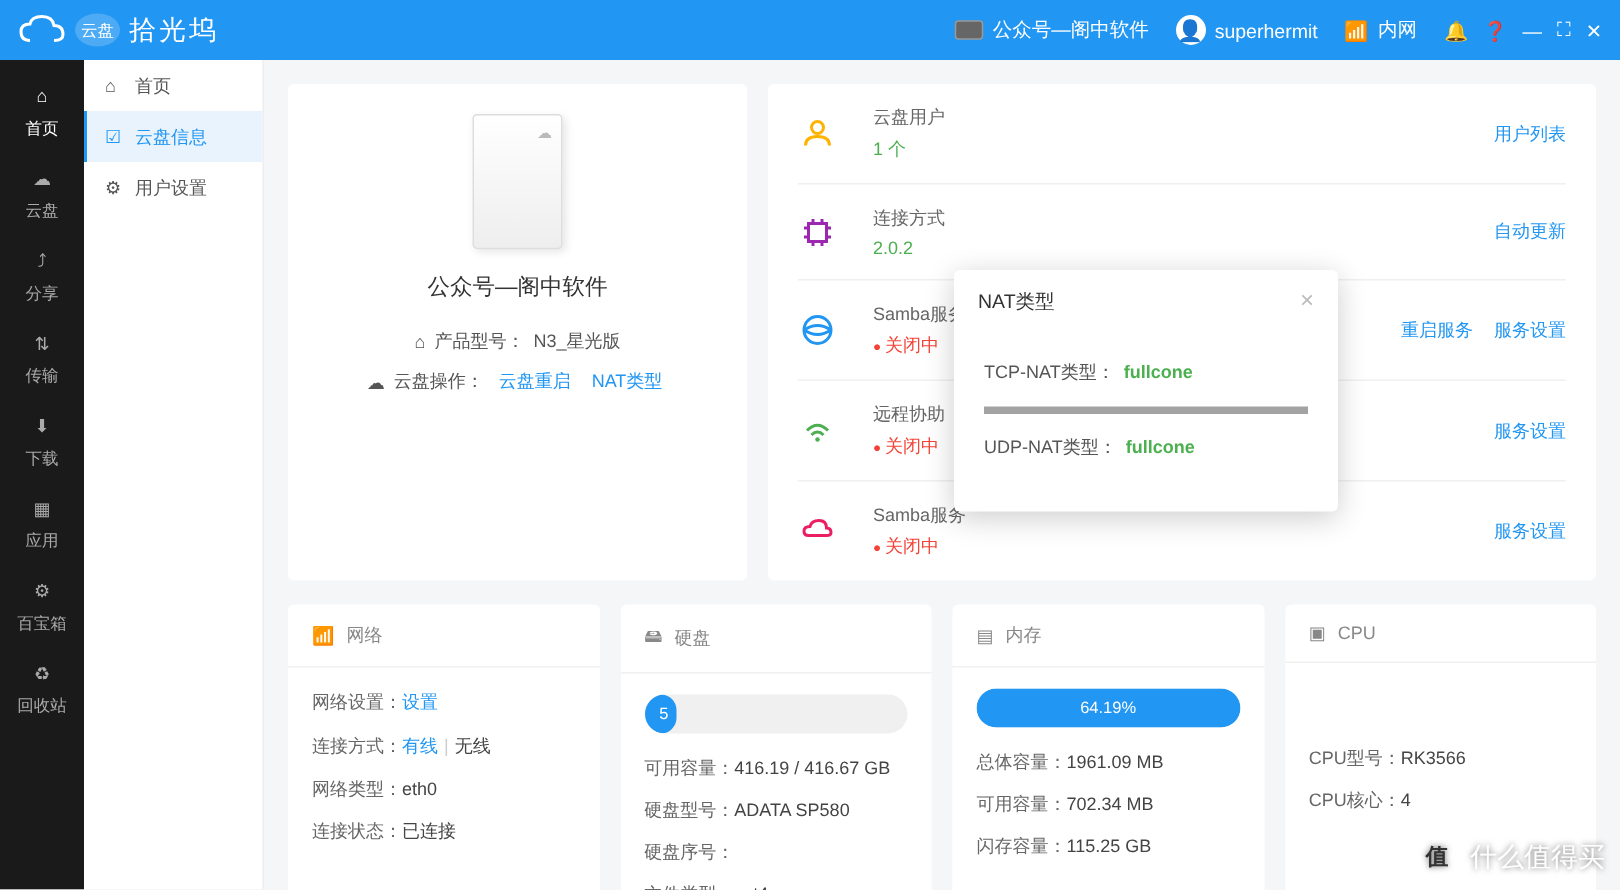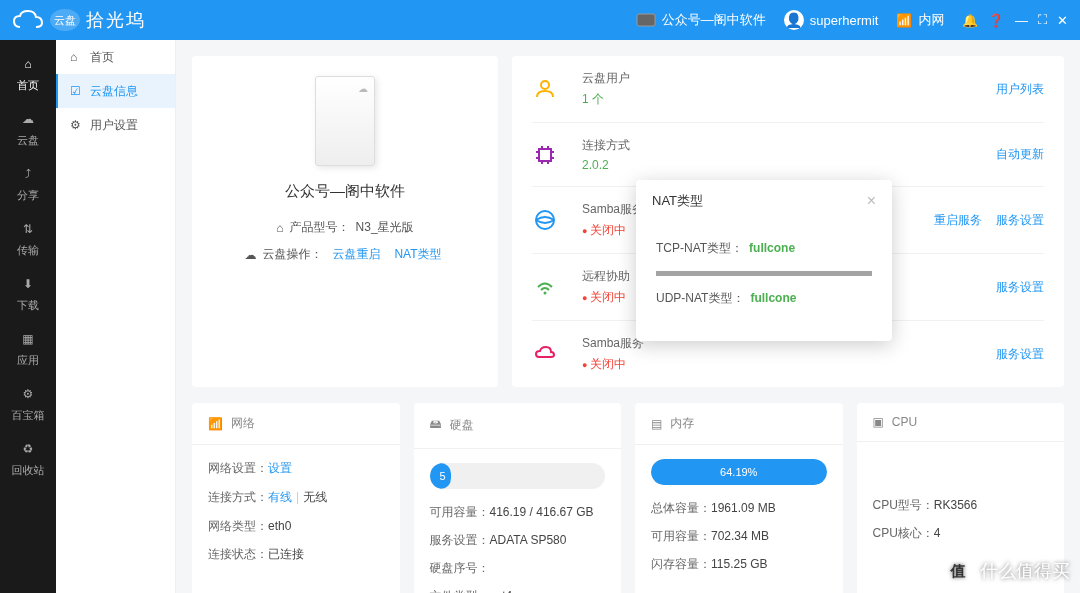--- a/index.html
+++ b/index.html
@@ -295,21 +295,21 @@
       <div class="stat-body">
         <div class="prog">
             <div class="prog-fill" style="width:12%"></div>
             <span class="prog-txt" style="left:10px">5</span>
           </div>
         <div class="kv">
             <span class="kv-k">可用容量：</span>
             <span class="kv-v">416.19 / 416.67 GB</span>
           </div>
         <div class="kv">
-            <span class="kv-k">服务设置：</span>
+            <span class="kv-k">硬盘型号：</span>
             <span class="kv-v">ADATA SP580</span>
           </div>
         <div class="kv">
             <span class="kv-k">硬盘序号：</span>
             <span class="kv-v"></span>
           </div>
         <div class="kv">
             <span class="kv-k">文件类型：</span>
             <span class="kv-v">ext4</span>
           </div>

